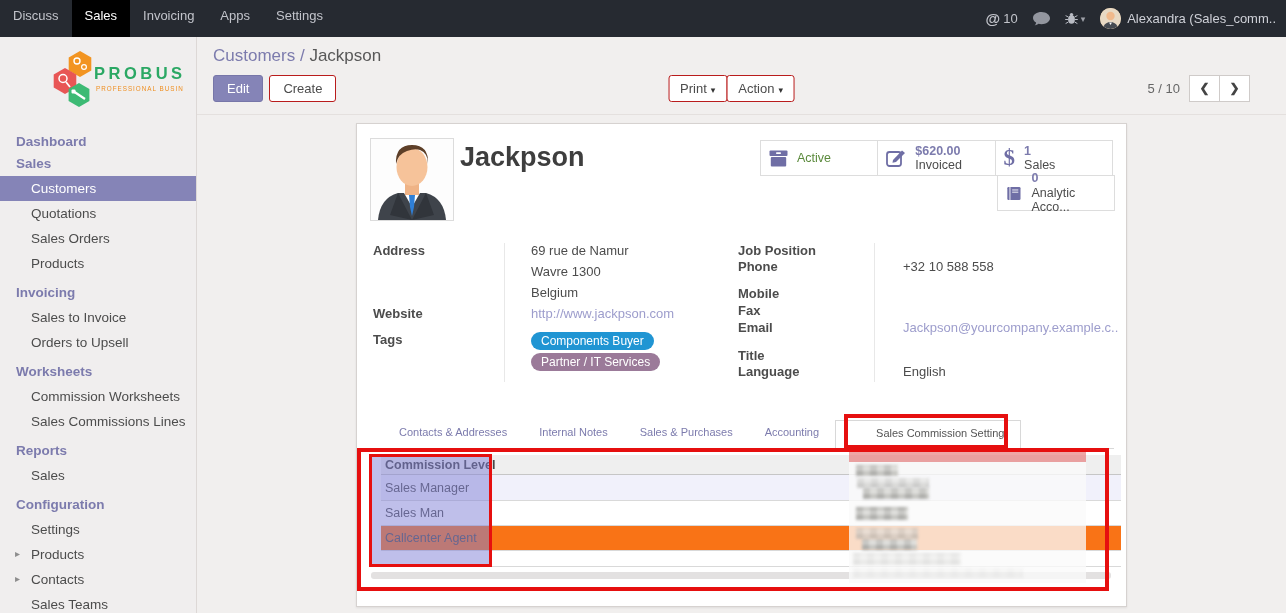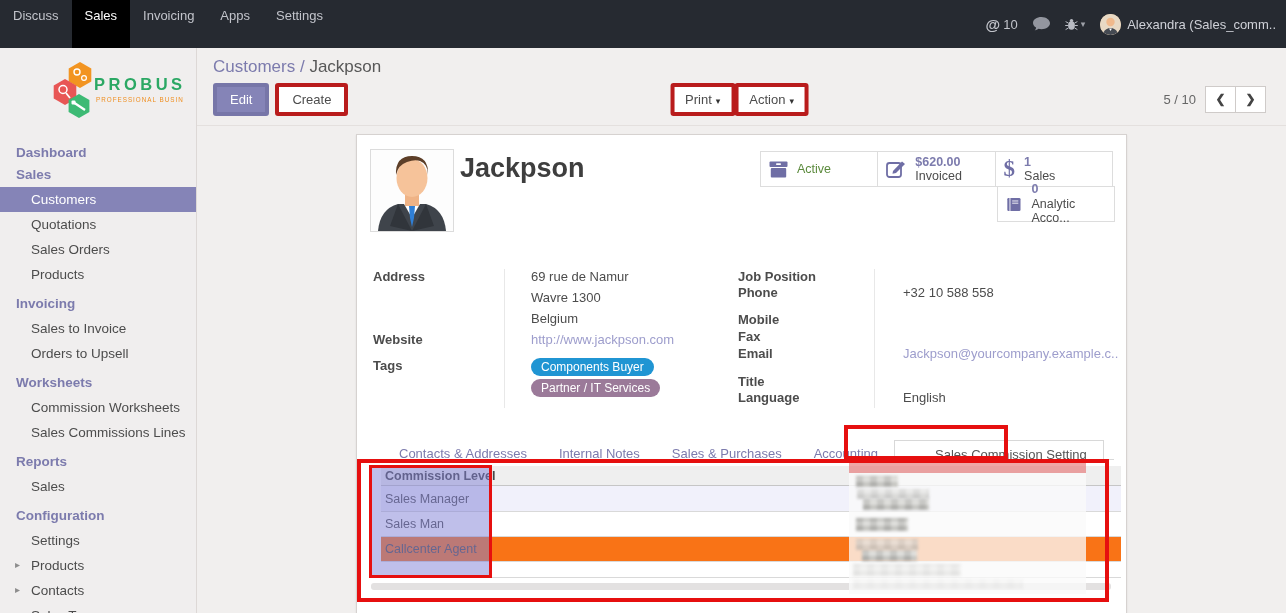--- a/index.html
+++ b/index.html
@@ -1,20 +1,20 @@
 <!DOCTYPE html>
 <html><head>
 <meta charset="utf-8">
 <style>
   * { box-sizing: border-box; margin: 0; padding: 0; }
   html,body { width:1286px; height:613px; overflow:hidden; }
   body { font-family:"Liberation Sans", sans-serif; background:#f1efee; position:relative; font-size:13px; color:#4c4c4c; }
 
   
-  .navbar { height:48px; background:#262a31; display:flex; align-items:stretch; color:#c2c4cb; }
+  .navbar { height:37px; background:#262a31; display:flex; align-items:stretch; color:#c2c4cb; }
   .nav-menu { display:flex; }
   .nav-item { padding:0 13px; line-height:31px; font-size:13px; cursor:pointer; }
   .nav-item.active { background:#000; color:#fff; }
   .nav-right { margin-left:auto; display:flex; align-items:center; gap:15px; padding-right:10px; }
   .mention { display:flex; align-items:center; gap:3px; font-size:13px; color:#c2c4cb; }
   .mention .at { font-size:15px; font-weight:bold; }
   .nav-caret { font-size:9px; margin-left:3px; color:#9da0a8; }
   .nav-user { display:flex; align-items:center; gap:6px; color:#cfd1d8; font-size:13px; }
   .nav-avatar { width:21px; height:21px; border-radius:50%; overflow:hidden; background:#e9cba4; flex:0 0 auto; }
 
@@ -26,25 +26,25 @@
   
   .logo-wrap { padding:12px 0 10px 18px; }
   .side-nav { margin-top:6px; }
   .side-heading { color:#7c7bad; font-weight:bold; font-size:13.5px; padding:5px 0 5px 16px; cursor:pointer; }
   .side-item { position:relative; font-size:13.5px; color:#4c4c4c; padding:5px 0 5px 31px; cursor:pointer; white-space:nowrap; }
   .side-item.active { background:#8584b7; color:#fff; }
   .side-item .expand { position:absolute; left:15px; top:6px; font-size:10px; color:#8d8d8d; }
   .side-section { margin-top:4px; }
 
   
-  .control-panel { padding:9px 20px 12px 16px; border-bottom:1px solid #e4e0de; position:relative; }
+  .control-panel { padding:9px 36px 12px 16px; border-bottom:1px solid #e4e0de; position:relative; }
   .breadcrumb { font-size:17px; color:#7c7bad; }
   .breadcrumb .current { color:#585858; }
   .cp-row { display:flex; align-items:center; margin-top:8px; position:relative; height:28px; }
-  .btn { font-size:13px; border-radius:3px; padding:5px 13px; cursor:pointer; border:4px solid #b91c1c; background:#fff; color:#4c4c4c; }
+  .btn { font-size:13px; border-radius:3px; padding:5px 13px; cursor:pointer; border:1px solid #b91c1c; background:#fff; color:#4c4c4c; }
   .btn-edit { background:#8584b7; border-color:#7776a8; color:#fff; }
   .btn-create { margin-left:6px; }
   .cp-center { position:absolute; left:50%; transform:translateX(-50%); display:flex; }
   .btn-drop { padding:5px 11px; }
   .btn-drop + .btn-drop { margin-left:-1px; }
   .drop-caret { font-size:9px; margin-left:4px; color:#333; }
   .pager { margin-left:auto; display:flex; align-items:center; }
   .pager-value { color:#666; margin-right:9px; font-size:13px; }
   .pager-btn { width:31px; height:27px; background:#fff; border:1px solid #cfcbc9; display:flex; align-items:center; justify-content:center; font-size:12px; font-weight:bold; color:#444; cursor:pointer; }
   .pager-btn + .pager-btn { margin-left:-1px; }
@@ -61,40 +61,40 @@
   .stat-cell:first-child { margin-left:0; }
   .stats-row2 { display:flex; justify-content:flex-end; }
   .stats-row2 .stat-cell { margin-top:-1px; }
   .stat-text { line-height:1.15; font-size:12.5px; }
   .stat-value { color:#7c7bad; font-weight:bold; font-size:12.5px; }
   .stat-label { color:#4c4c4c; font-size:12.5px; }
   .stat-label.green { color:#5b8a3c; }
   .usd-glyph { font-size:23px; font-weight:bold; color:#6f6ea5; font-family:"Liberation Serif", serif; }
 
   
-  .fields { position:absolute; left:16px; top:134px; width:741px; display:flex; }
+  .fields { position:absolute; left:16px; top:119px; width:741px; display:flex; }
   .fgroup { display:flex; }
   .fgroup-left { width:365px; }
   .fgroup-right { flex:1; }
   .flabels { display:flex; flex-direction:column; }
   .fvalues { display:flex; flex-direction:column; border-left:1px solid #e8e8e8; }
   .fgroup-left .flabels { width:131px; }
   .fgroup-left .fvalues { width:234px; padding-left:26px; }
   .fgroup-right .flabels { width:136px; }
   .fgroup-right .fvalues { flex:1; padding-left:28px; }
   .flabel { font-weight:bold; color:#4c4c4c; font-size:13px; }
   .fval { color:#4c4c4c; font-size:13px; }
   .link { color:#9d9dcc; cursor:pointer; }
   .tag-pill { display:inline-block; color:#fff; font-size:12px; border-radius:10px; padding:2px 10px; margin-bottom:3px; }
   .tag-blue { background:#2095d3; }
   .tag-purple { background:#9b7a99; }
 
   
   .tabs { position:absolute; left:14px; top:296px; width:743px; display:flex; border-bottom:1px solid #d8d8d8; padding-left:12px; height:29px; }
-  .tab { padding:6px 16px 7px; font-size:13px; color:#7c7bad; cursor:pointer; white-space:nowrap;margin-top:9px; }
+  .tab { padding:6px 16px 7px; font-size:11px; color:#7c7bad; cursor:pointer; white-space:nowrap; }
   .tab.active { color:#555; background:#fff; border:1px solid #d8d8d8; border-bottom:1px solid #fff; margin-bottom:-1px;padding-left:40px; }
 
   
   .ctable { position:absolute; left:24px; top:331px; width:740px; font-size:12.5px; }
   .trow { display:flex; align-items:center; border-bottom:1px solid #d9d9d9; padding-left:4px; }
   .trow.head { height:20px; background:#efefef; font-weight:bold; color:#454545; border-bottom:1px solid #c6c6c6; }
   .trow.r0 { height:26px; background:#f1f1fb; }
   .trow.r1 { height:25px; background:#fff; }
   .trow.r2 { height:25px; background:#f97316; }
   .trow.r3 { height:16px; background:#fff; }

